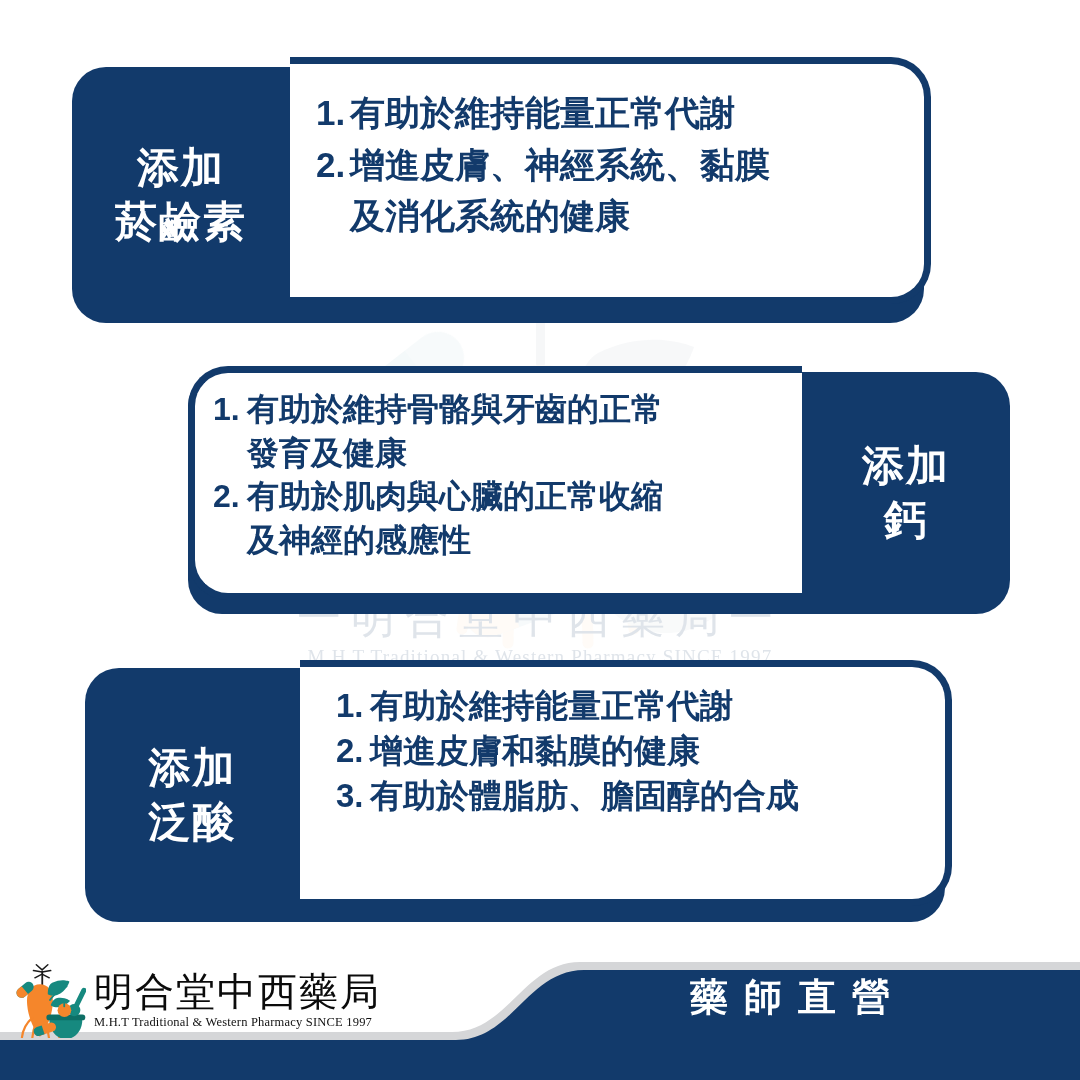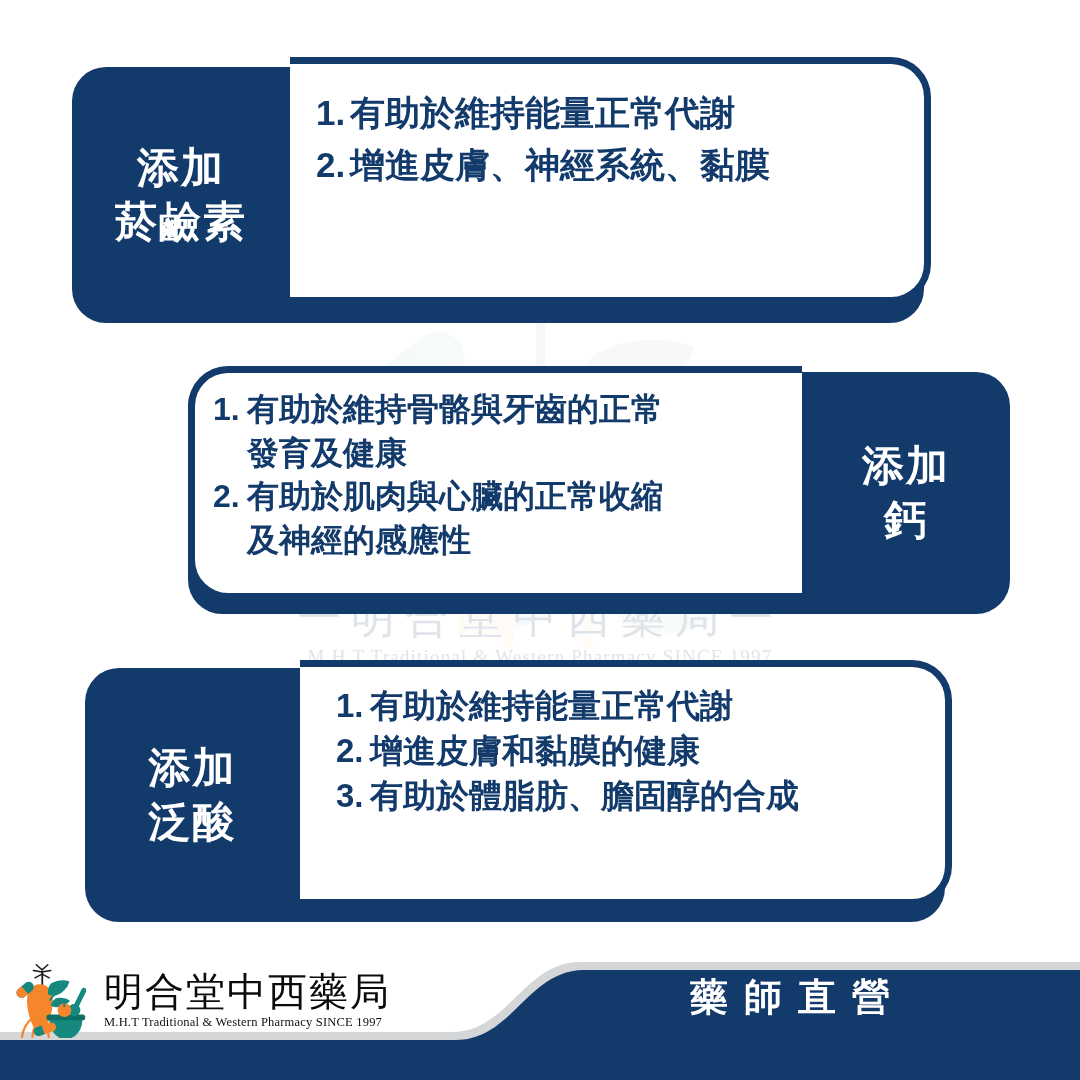--- a/index.html
+++ b/index.html
@@ -74,21 +74,21 @@
                  border-left:none;border-top-right-radius:40px;border-bottom-right-radius:40px;}
   #card-3 .label{left:0;top:0;width:215px;height:254px;}
   #card-3 ol{font-size:33px;padding:18px 10px 0 36px;}
   #card-3 li{margin-bottom:2px;}
 
   
   #footer{position:absolute;left:0;top:940px;width:1080px;height:140px;}
   #footer-bg{position:absolute;inset:0;}
   #brand{position:absolute;left:14px;top:24px;display:flex;align-items:center;}
   #brand-mark{width:72px;height:74px;flex:0 0 auto;}
-  #brand-txt{margin-left:18px;}
+  #brand-txt{margin-left:8px;}
   #brand-cn{
     font-family:"Liberation Serif","DejaVu Serif",serif;
     font-size:39px;color:#0b0b0b;letter-spacing:2px;line-height:1.02;white-space:nowrap;}
   #brand-en{
     font-family:"Liberation Serif","DejaVu Serif",serif;
     font-size:12.5px;color:#111;letter-spacing:.2px;white-space:nowrap;margin-top:3px;}
   #ribbon-text{
     position:absolute;left:690px;top:972px;
     font-size:38px;font-weight:bold;color:#fff;letter-spacing:16px;white-space:nowrap;}
 </style>
@@ -161,20 +161,24 @@
     <div class="panel">
       <ol>
         <li>
           <span class="num">1.</span>
           <span class="txt">有助於維持能量正常代謝</span>
         </li>
         <li>
           <span class="num">2.</span>
           <span class="txt">增進皮膚、神經系統、黏膜</span>
         </li>
+        <li>
+          <span class="num"></span>
+          <span class="txt">及消化系統的健康</span>
+        </li>
       </ol>
     </div>
   </div>
 
   <div class="card" id="card-2">
     <div class="plate"></div>
     <div class="label">
       <span>添加</span>
       <span>鈣</span>
     </div>

